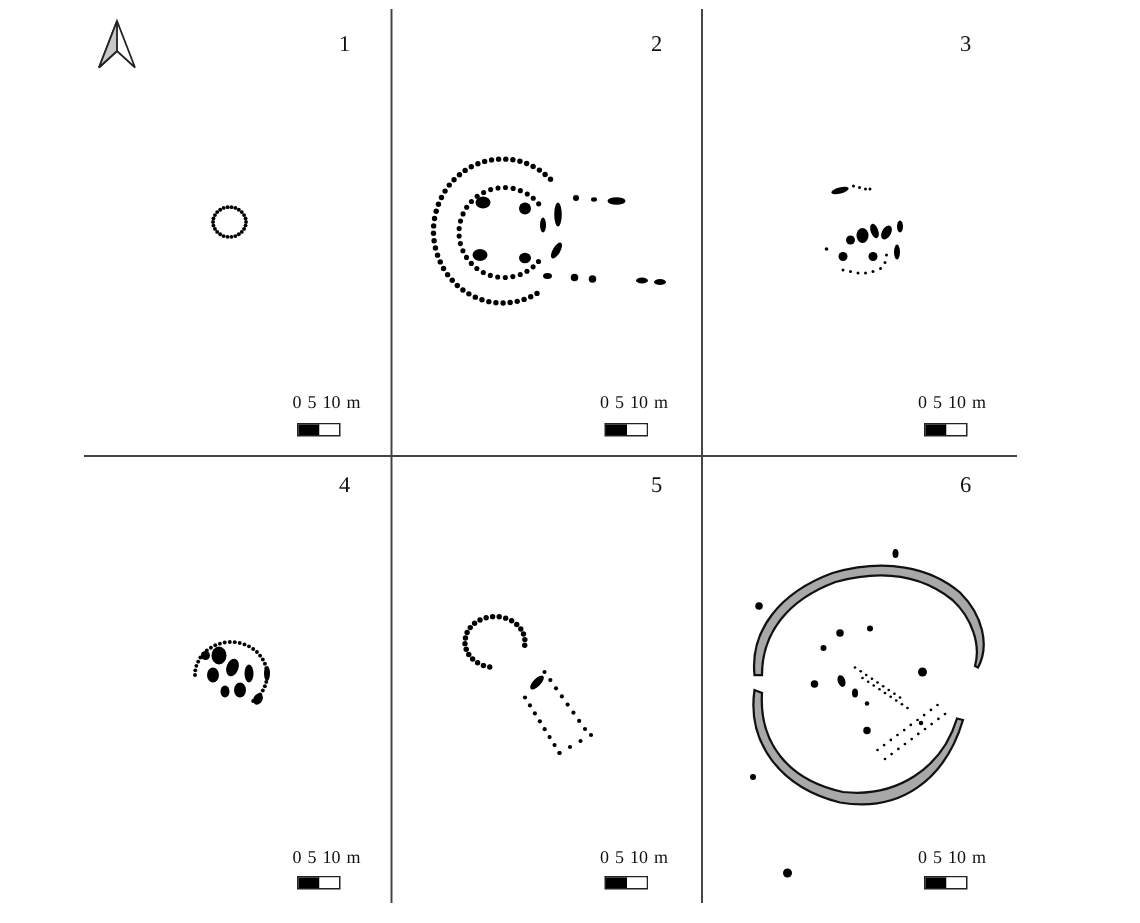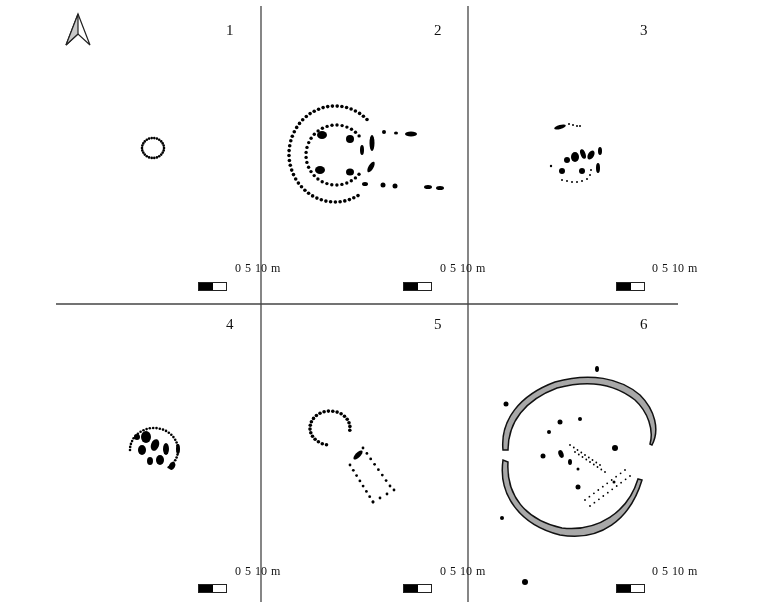--- a/index.html
+++ b/index.html
@@ -1,20 +1,20 @@
 <!DOCTYPE html>
 <html><head>
 <meta charset="utf-8">
 <style>
   html, body { margin: 0; padding: 0; background: #ffffff; }
   body { width: 760px; height: 615px; position: relative; overflow: hidden;
          font-family: "Liberation Serif", "DejaVu Serif", serif; }
   #canvas { position: absolute; left: 0; top: 0; width: 760px; height: 615px; }
   .panel-num { position: absolute; font-size: 15px; color: #111; }
-  .scale-label { position: absolute; font-size: 12px; color: #111; white-space: nowrap; word-spacing: 1px; margin-left: 40px; }
+  .scale-label { position: absolute; font-size: 12px; color: #111; white-space: nowrap; word-spacing: 1px; }
   .scale-bar { position: absolute; width: 29px; height: 9px; border: 1px solid #222; box-sizing: border-box; display: flex; }
   .scale-bar .blk { width: 50%; background: #000; }
   .scale-bar .wht { width: 50%; background: #fff; }
 </style>
 </head>
 <body>
 
 <svg id="canvas" viewBox="0 0 760 615" xmlns="http://www.w3.org/2000/svg">
 
   <g stroke="#444" stroke-width="1.3">

